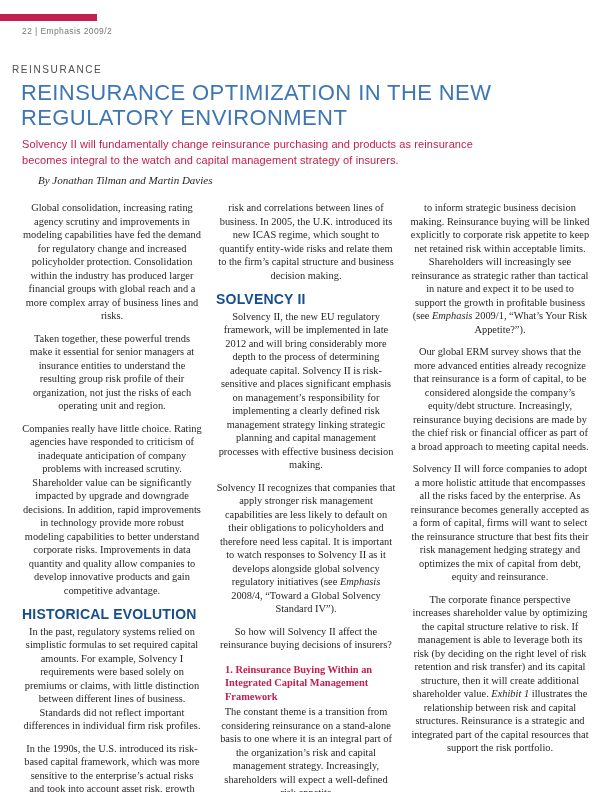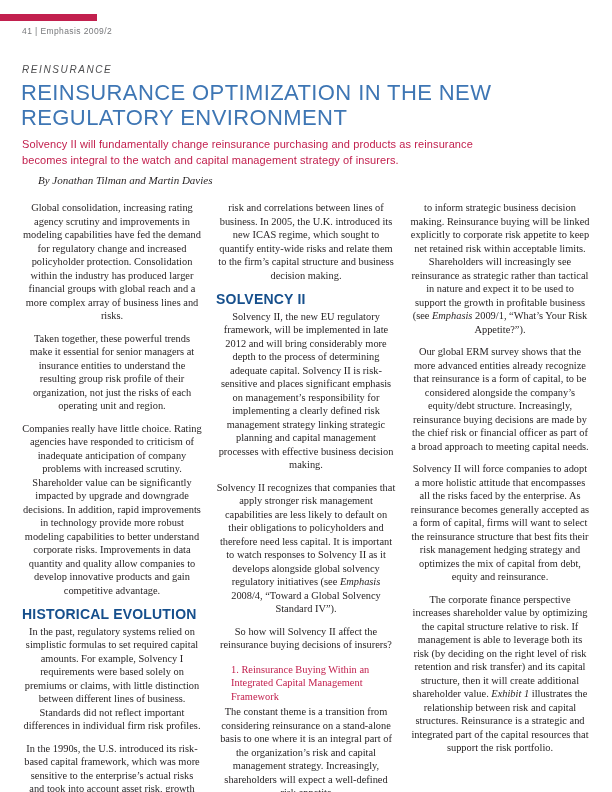--- a/index.html
+++ b/index.html
@@ -2,42 +2,42 @@
 <html lang="en"><head>
 <meta charset="utf-8">
 <style>
   html,body{margin:0;padding:0;background:#e8e8e8;}
   .page{
     position:relative;width:612px;height:792px;background:#ffffff;
     font-family:"Liberation Sans", sans-serif;overflow:hidden;margin:0 auto;
   }
   .corner-bar{position:absolute;left:0;top:14px;width:97px;height:7px;background:#C2204E;}
   .folio{position:absolute;left:22px;top:26px;font-size:8.5px;color:#77787B;letter-spacing:.4px;}
-  .kicker{position:absolute;left:22px;top:64px;font-size:10px;letter-spacing:1.6px;color:#4D4D4F;font-style:italic;}
+  .kicker{position:absolute;left:12px;top:64px;font-size:10px;letter-spacing:1.6px;color:#4D4D4F;}
   .title{position:absolute;left:21px;top:80px;width:575px;font-size:22px;line-height:25px;
          color:#3E76B4;letter-spacing:.4px;font-weight:400;}
   .deck{position:absolute;left:22px;top:137px;width:580px;font-size:11px;line-height:15.8px;
         color:#C2204E;letter-spacing:.1px;}
   .byline{position:absolute;left:22px;top:174px;font-family:"Liberation Serif", serif;
           font-style:italic;font-size:11px;color:#231F20;margin-left:16px;}
   .columns{position:absolute;left:22px;top:201px;width:568px;display:flex;gap:14px;}
   .column{width:180px;font-family:"Liberation Serif", serif;font-size:10.4px;line-height:13.5px;
           color:#231F20;hyphens:auto;-webkit-hyphens:auto;}
   .column p{margin:0 0 9px 0;text-align:center;}
   .subhead{font-weight:bold;font-family:"Liberation Sans", sans-serif;font-size:14px;
            color:#164F8C;letter-spacing:.2px;margin:11px 0 3px 0;}
-  .crosshead{font-weight:normal;color:#C2204E;margin:11px 0 2px 15px;font-size:10.4px;line-height:13.5px;}
+  .crosshead{font-weight:bold;color:#C2204E;margin:11px 0 2px 9px;font-size:10.4px;line-height:13.5px;}
   .it{font-style:italic;}
 </style>
 </head>
 <body>
 
 <div class="page">
   <div class="corner-bar"></div>
-  <div class="folio">41  |  Emphasis 2009/2</div>
+  <div class="folio">22  |  Emphasis 2009/2</div>
   <div class="kicker">REINSURANCE</div>
   <div class="title">
     <div>REINSURANCE OPTIMIZATION IN THE NEW</div>
     <div>REGULATORY ENVIRONMENT</div>
   </div>
   <div class="deck">
     <div>Solvency II will fundamentally change reinsurance purchasing and products as reinsurance</div>
     <div>becomes integral to the watch and capital management strategy of insurers.</div>
   </div>
   <div class="byline">By Jonathan Tilman and Martin Davies</div>

